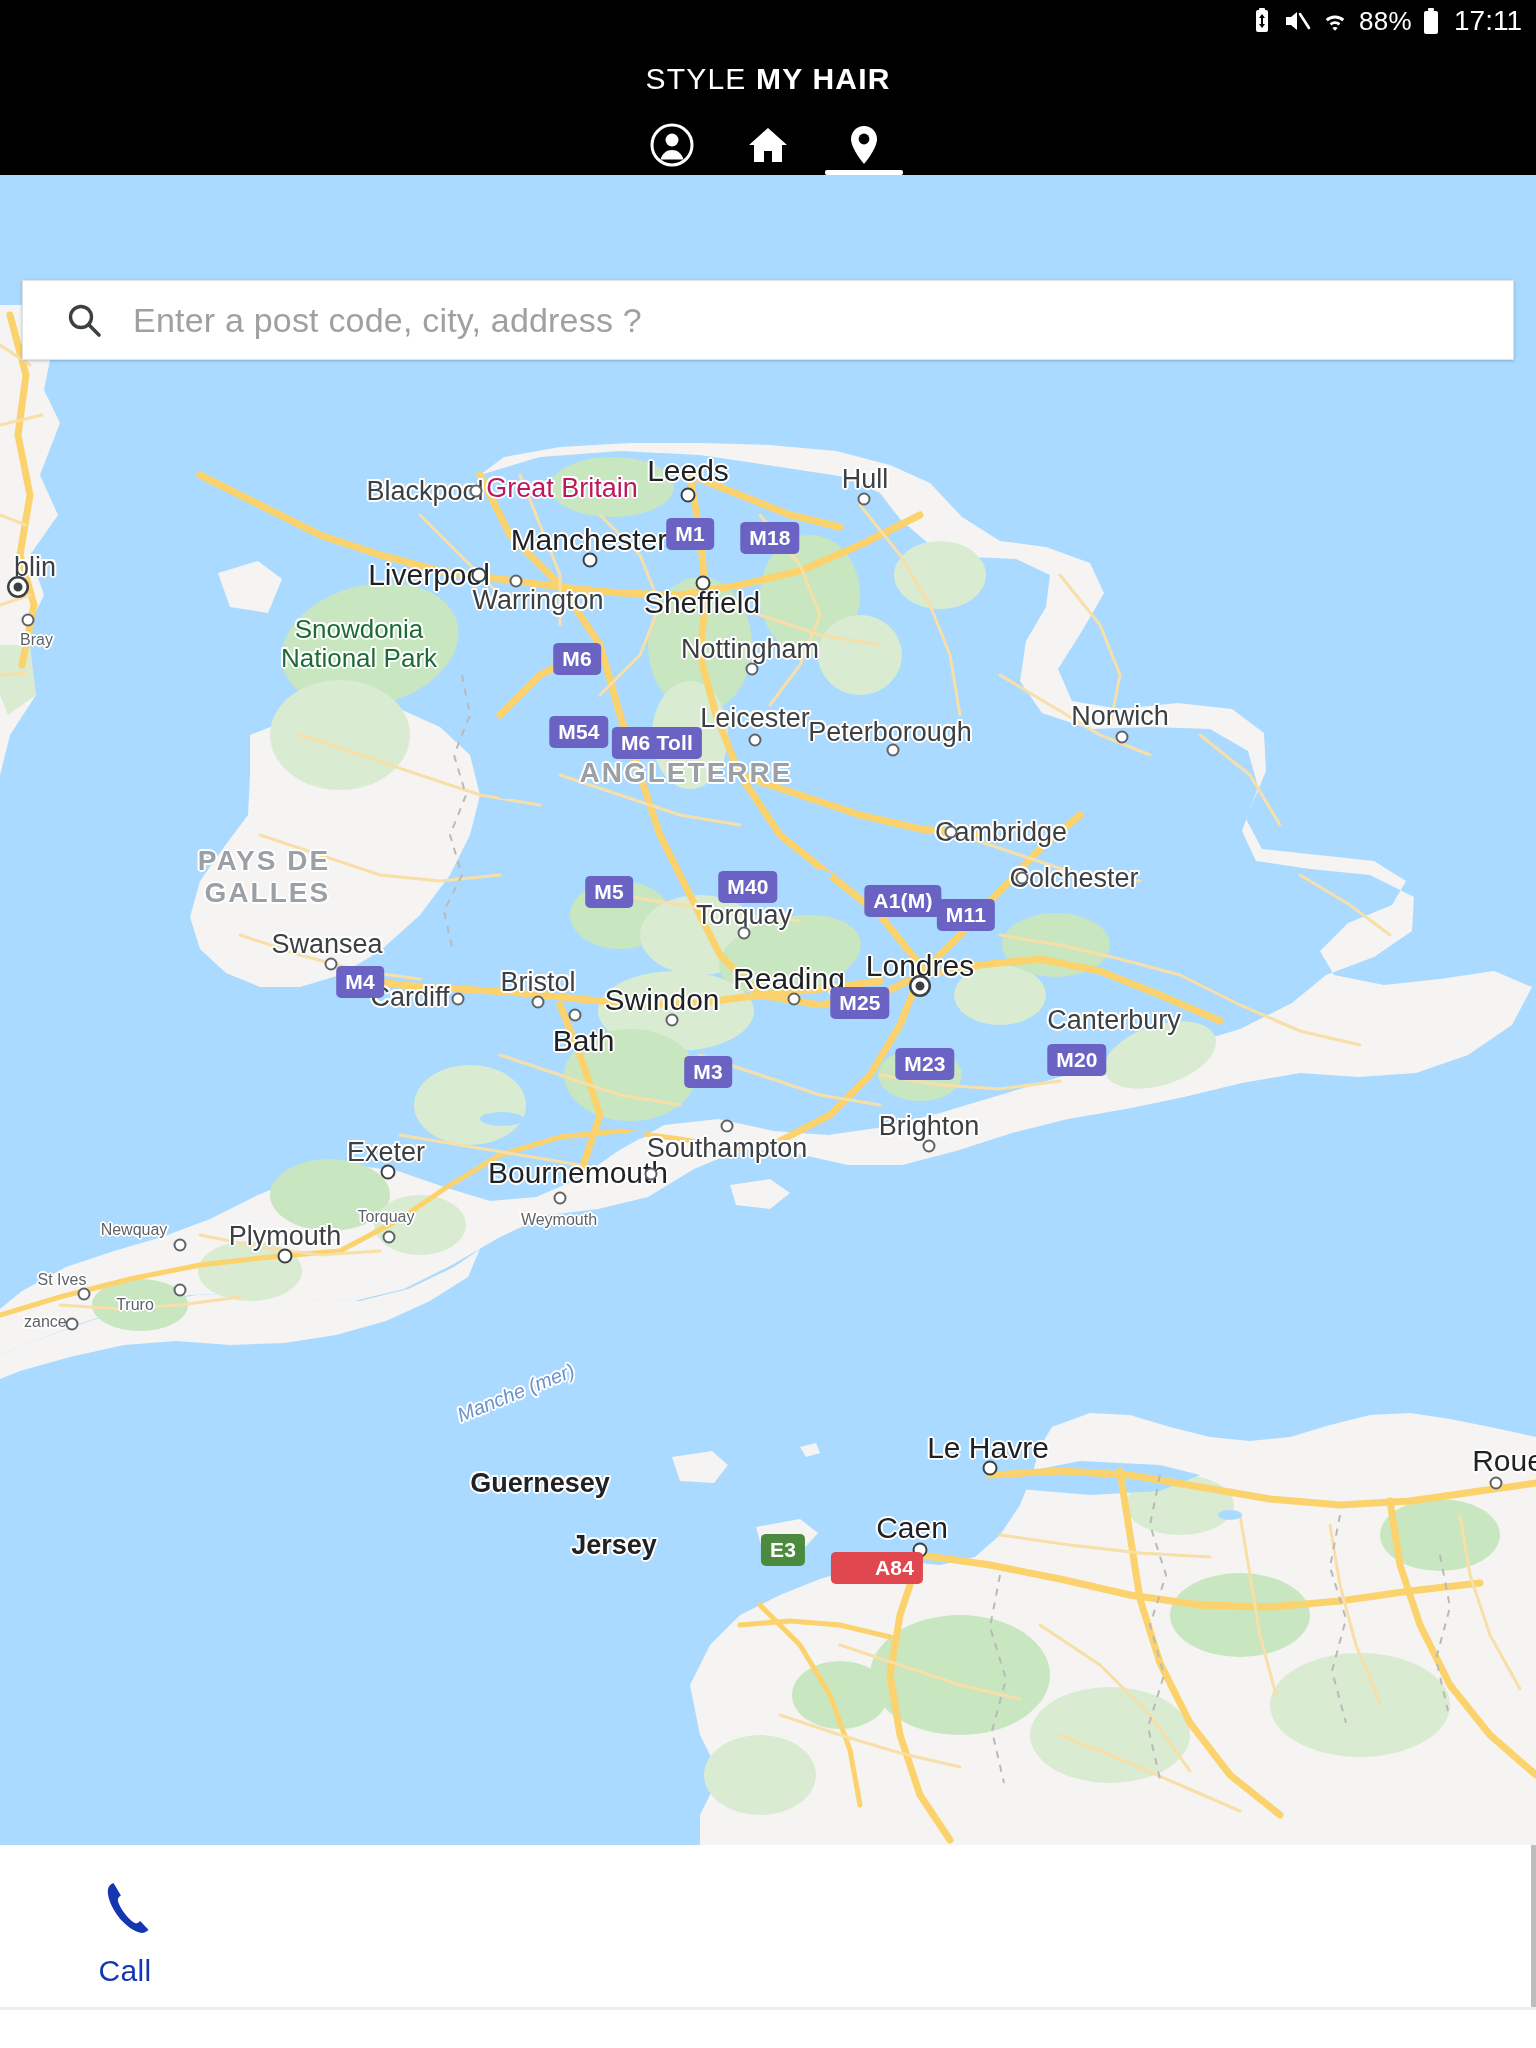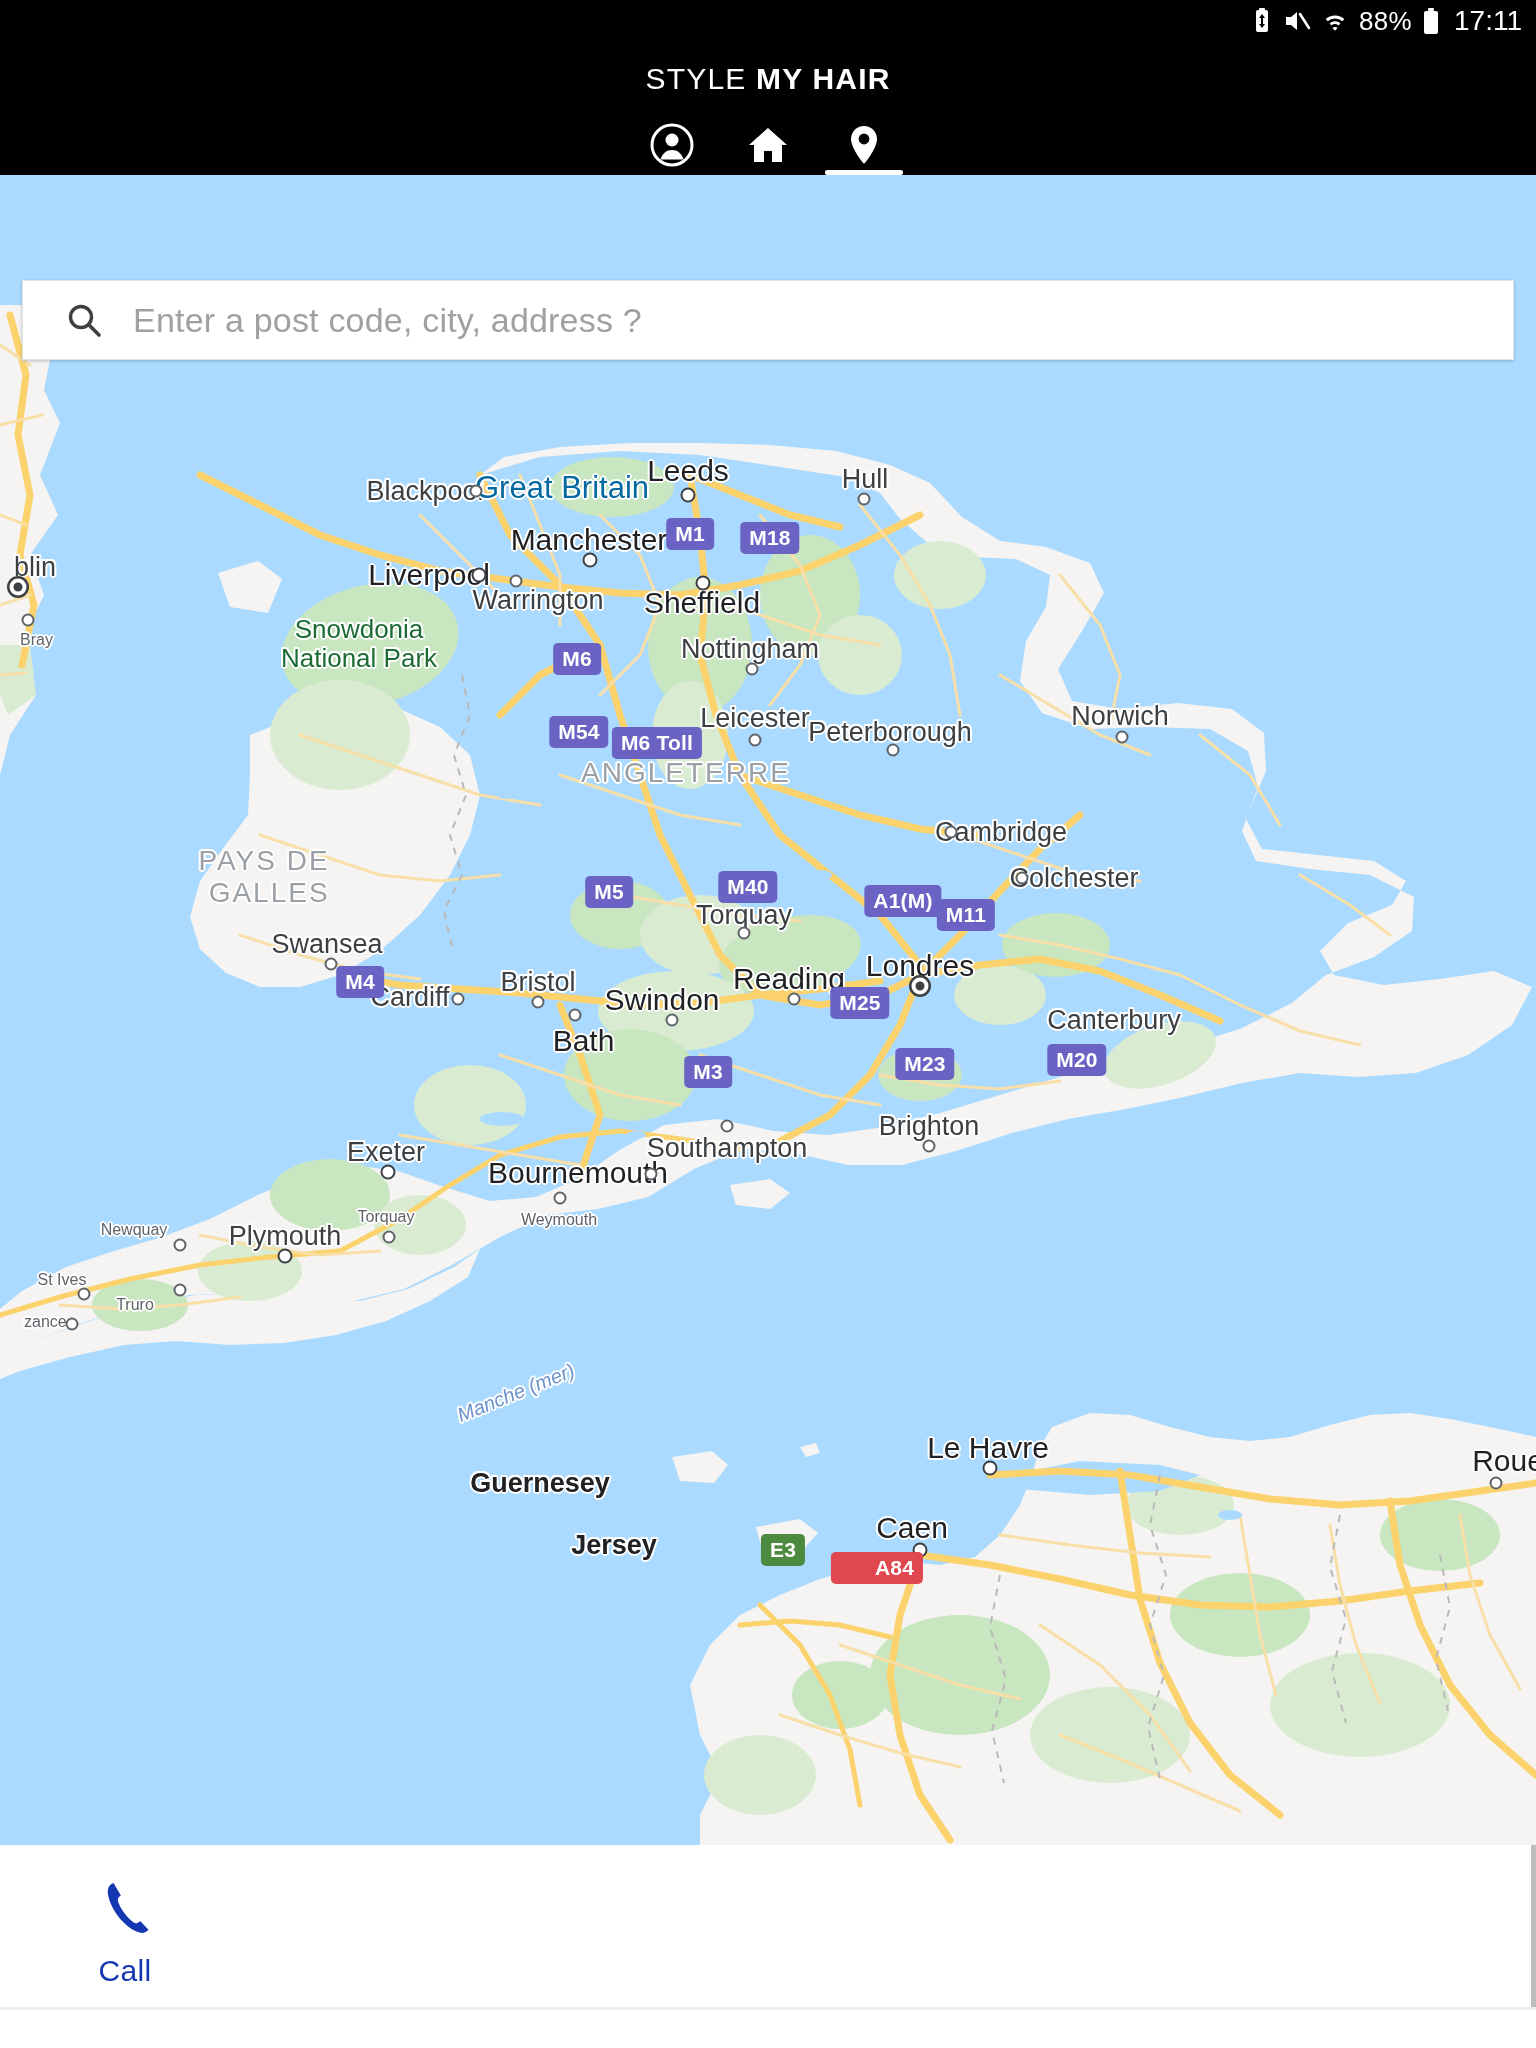--- a/index.html
+++ b/index.html
@@ -57,23 +57,23 @@
     color:#3c4043;
     text-shadow:
       -2px 0 #fff, 2px 0 #fff, 0 -2px #fff, 0 2px #fff,
       -1.4px -1.4px #fff, 1.4px -1.4px #fff, -1.4px 1.4px #fff, 1.4px 1.4px #fff;
     transform:translate(-50%,-50%);
     pointer-events:none;
   }
   .lbl.city{font-size:27px;color:#3c4043;}
   .lbl.city-lg{font-size:30px;color:#202124;}
   .lbl.city-sm{font-size:16px;color:#5f6368;}
-  .lbl.region{font-size:28px;color:#9aa0a6;letter-spacing:2px;font-weight:400;}
+  .lbl.region{font-size:28px;color:#9aa0a6;letter-spacing:2px;font-weight:700;}
   .lbl.park{font-size:26px;color:#1d6b34;line-height:1.12;text-align:center;}
-  .lbl.country{font-size:31px;color:#0369a1;}
+  .lbl.country{font-size:27px;color:#be185d;}
   .lbl.island{font-size:27px;font-weight:700;color:#202124;}
   .lbl.sea{font-size:20px;color:#6b92cc;font-style:italic;}
 
   
   .dot{
     position:absolute;width:13px;height:13px;border-radius:50%;
     background:#fff;border:2.5px solid #5f6368;
     transform:translate(-50%,-50%);box-sizing:border-box;
   }
   .dot.big{width:15px;height:15px;border-color:#3c4043;}

